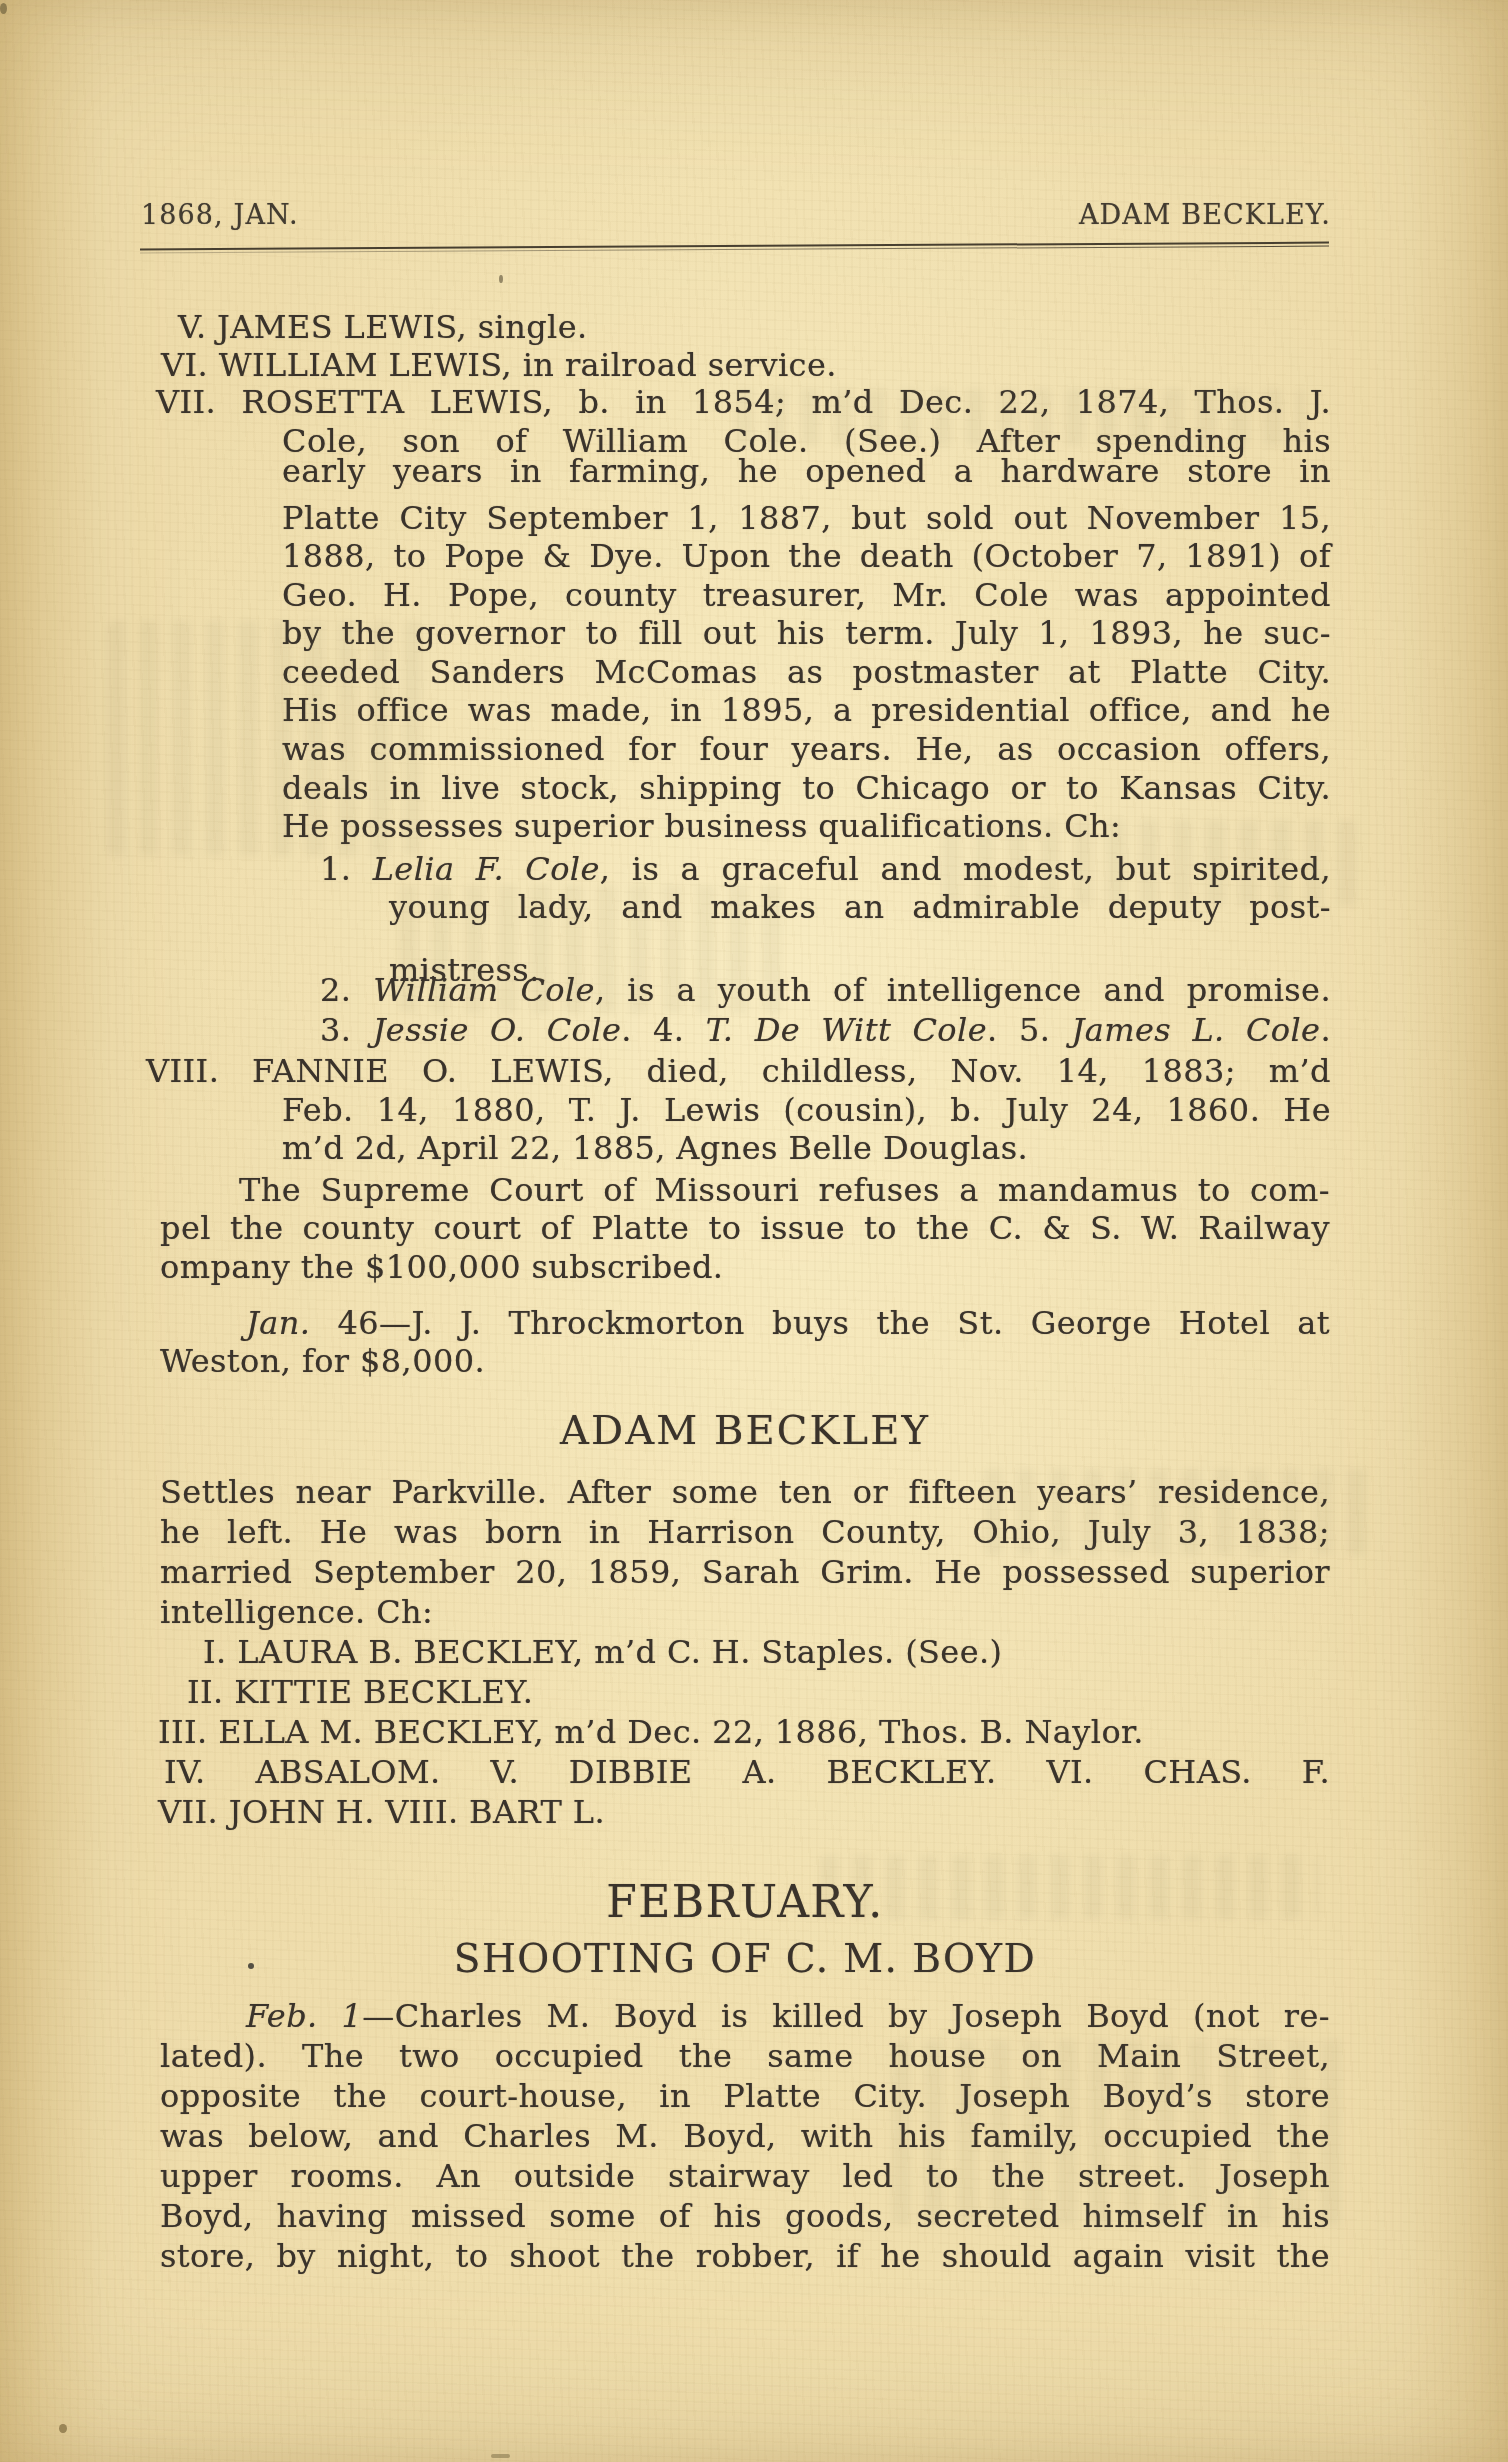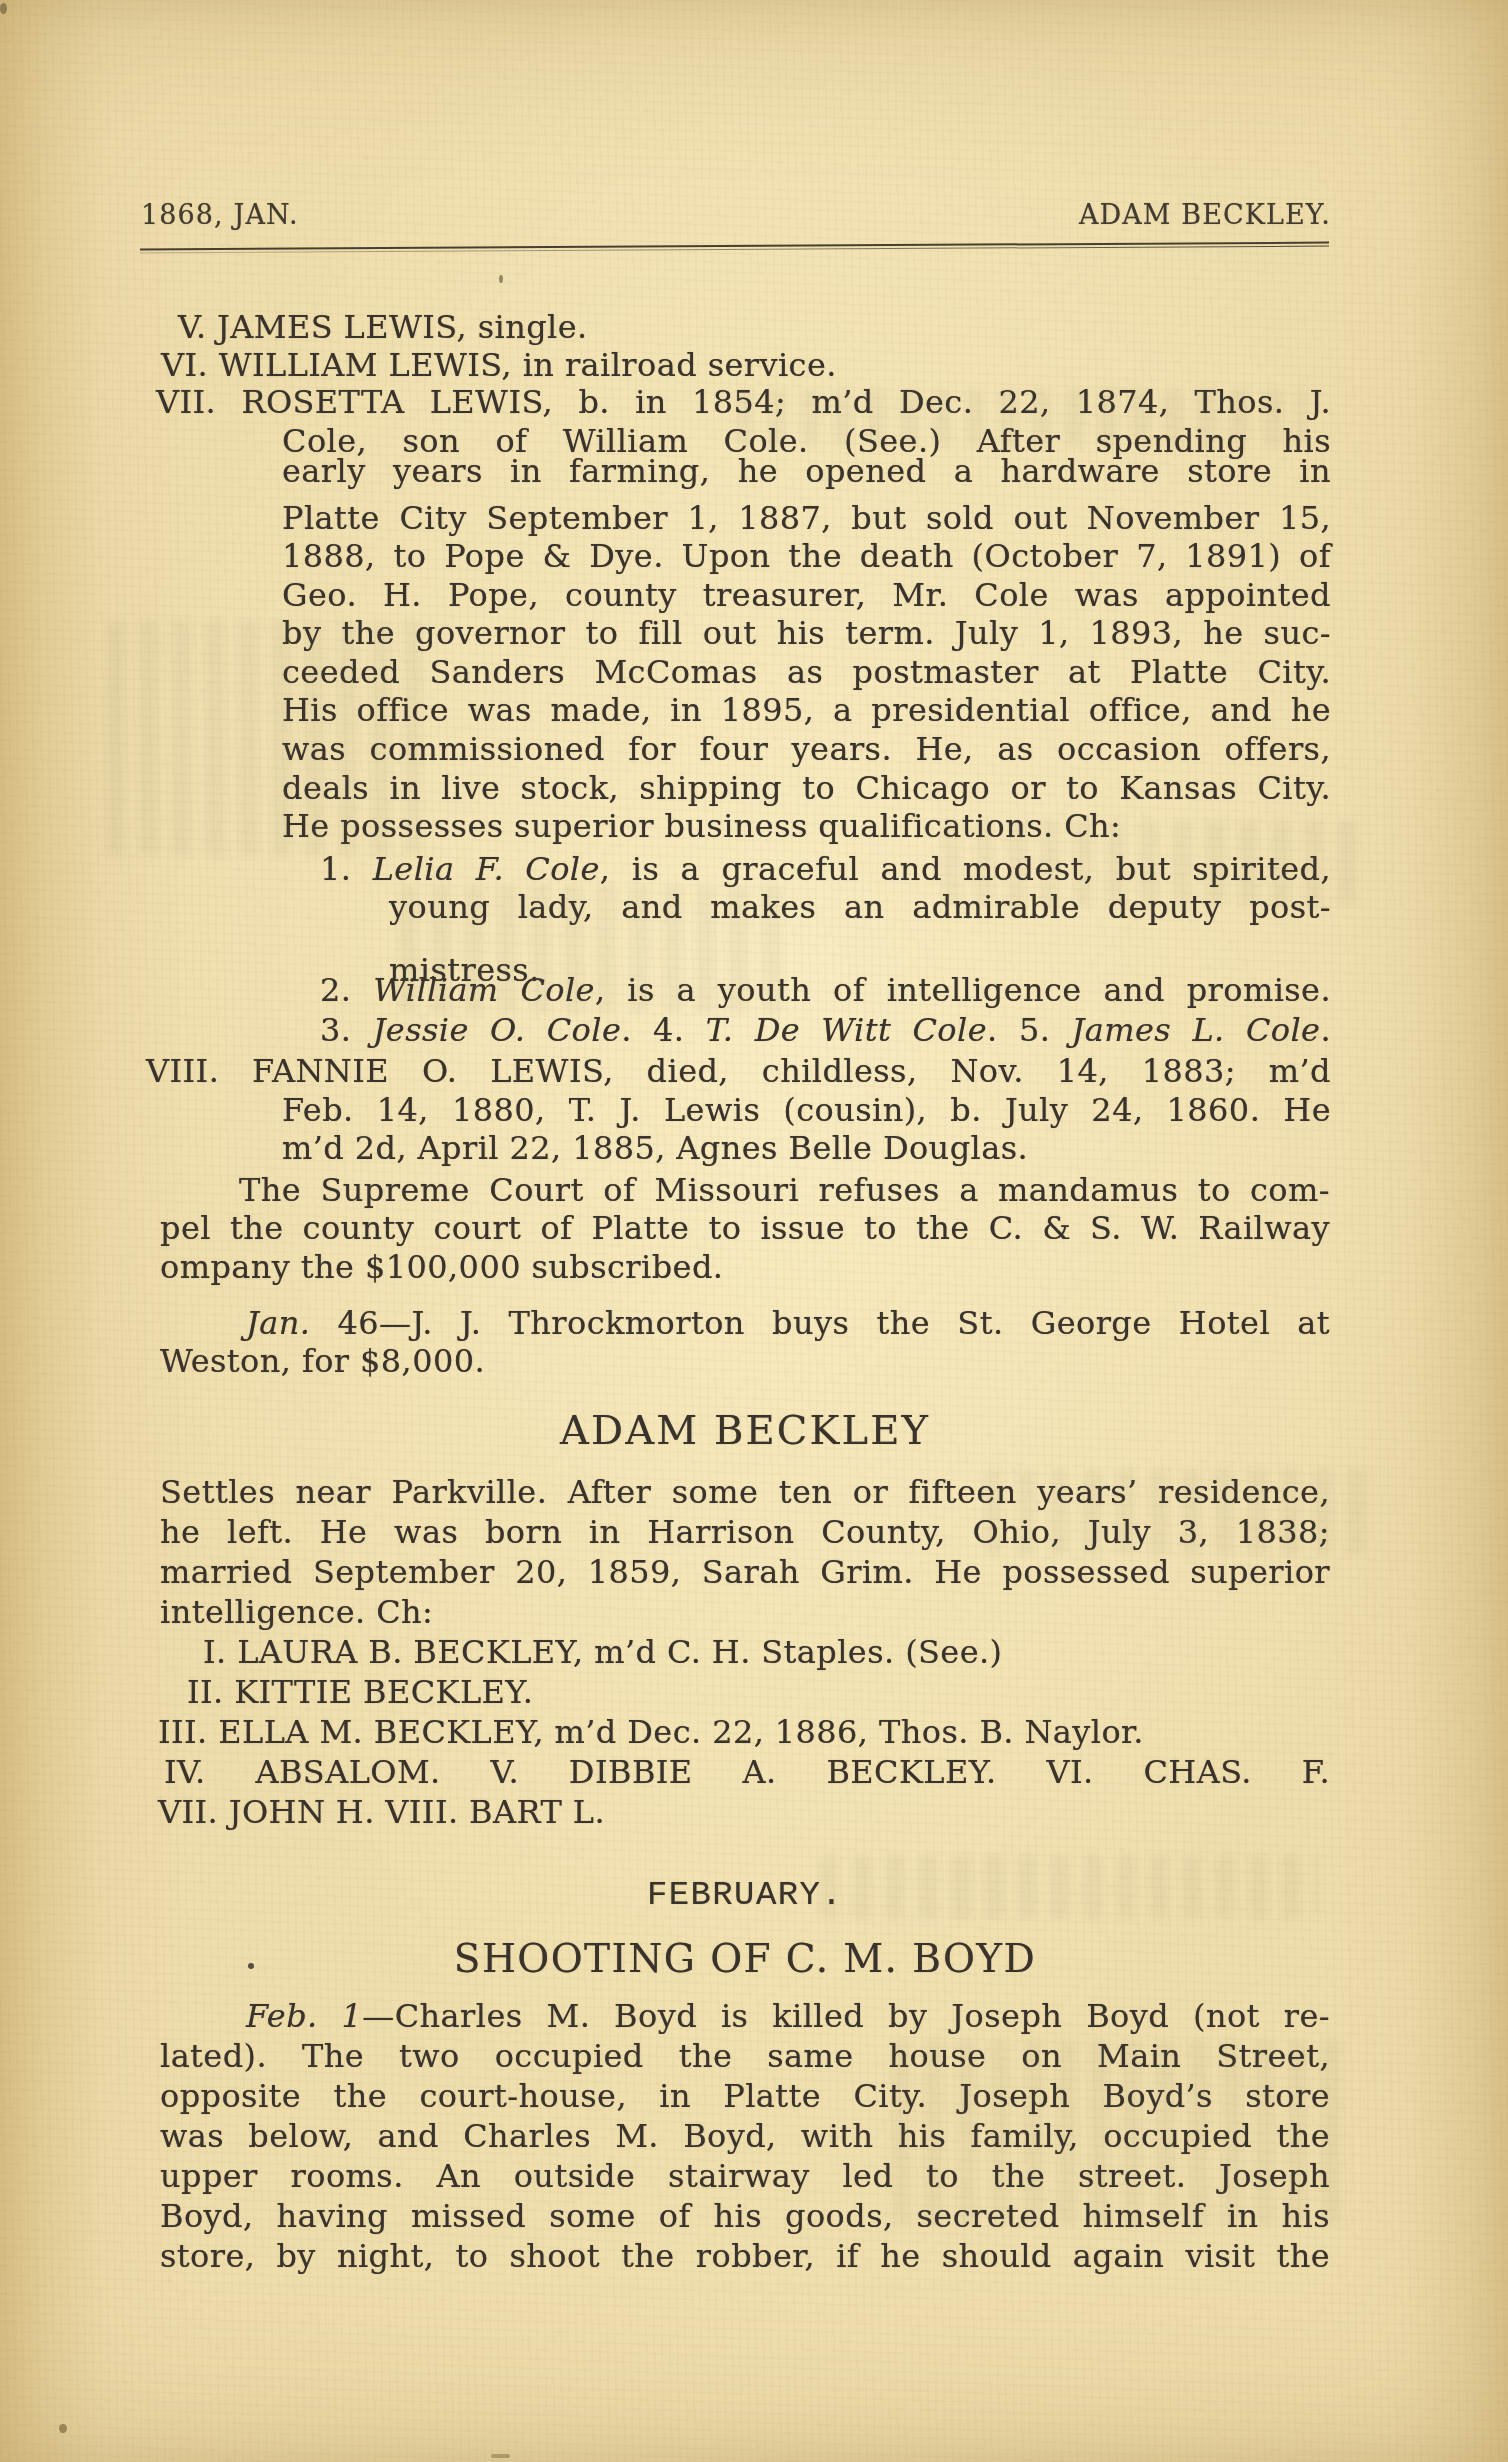--- a/index.html
+++ b/index.html
@@ -29,21 +29,21 @@
     font-size:32px;
     line-height:1.25;
     white-space:nowrap;
     letter-spacing:0.4px;
     text-shadow:0 0 0.9px rgba(58,51,43,.55);
   }
   .line.just{white-space:normal;text-align:justify;text-align-last:justify;}
   .line .it{font-style:italic;}
   .rh{font-size:27px;letter-spacing:1.1px;color:#433c31;}
   .h1{font-size:40px;letter-spacing:2.1px;}
-  .h2{font-size:34px;letter-spacing:1.4px;font-family:Liberation Mono, monospace;}
+  .h2{font-size:44px;letter-spacing:1.4px;}
   .h3{font-size:39px;letter-spacing:1.4px;}
   .ctr{text-align:center;text-align-last:center;}
   .rh-center{position:absolute;left:160px;width:1170px;text-align:center;}
   .rh-right{position:absolute;right:178px;text-align:right;}
   .rh-left{position:absolute;left:141px;}
   .rule{
     position:absolute;left:140px;top:245px;width:1189px;height:5.7px;
     transform:rotate(-0.33deg);
   }
   .rule .r-top{position:absolute;left:0;top:0;width:100%;height:1.8px;background:#473f30;}

